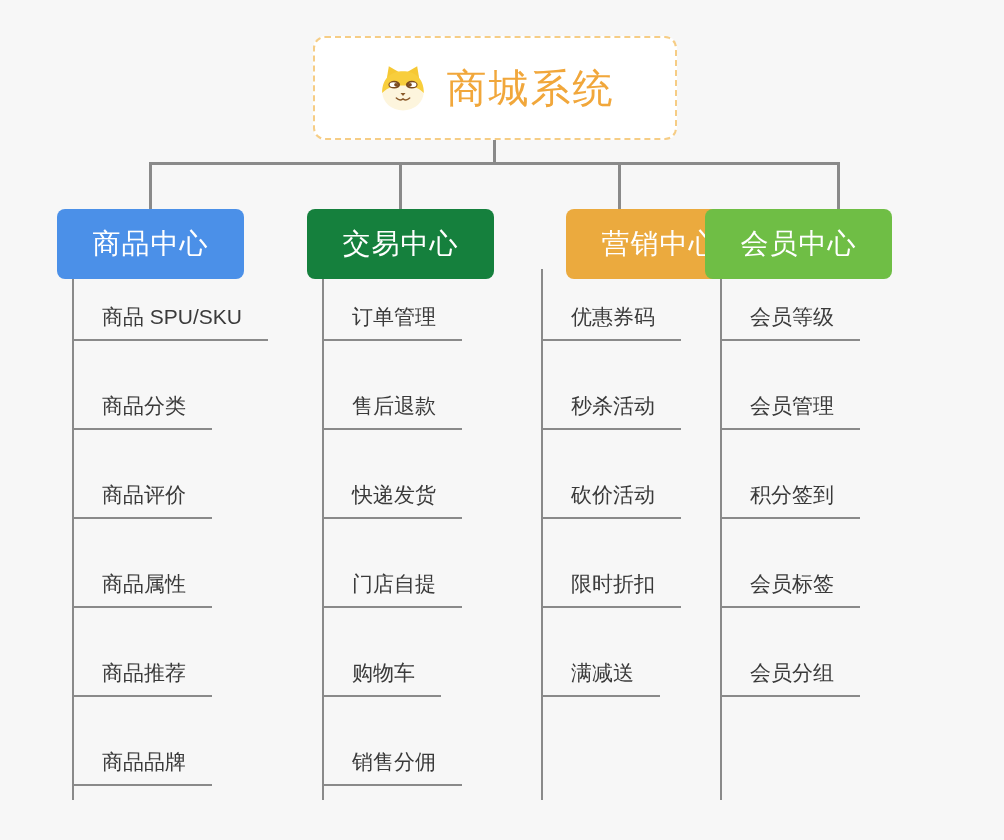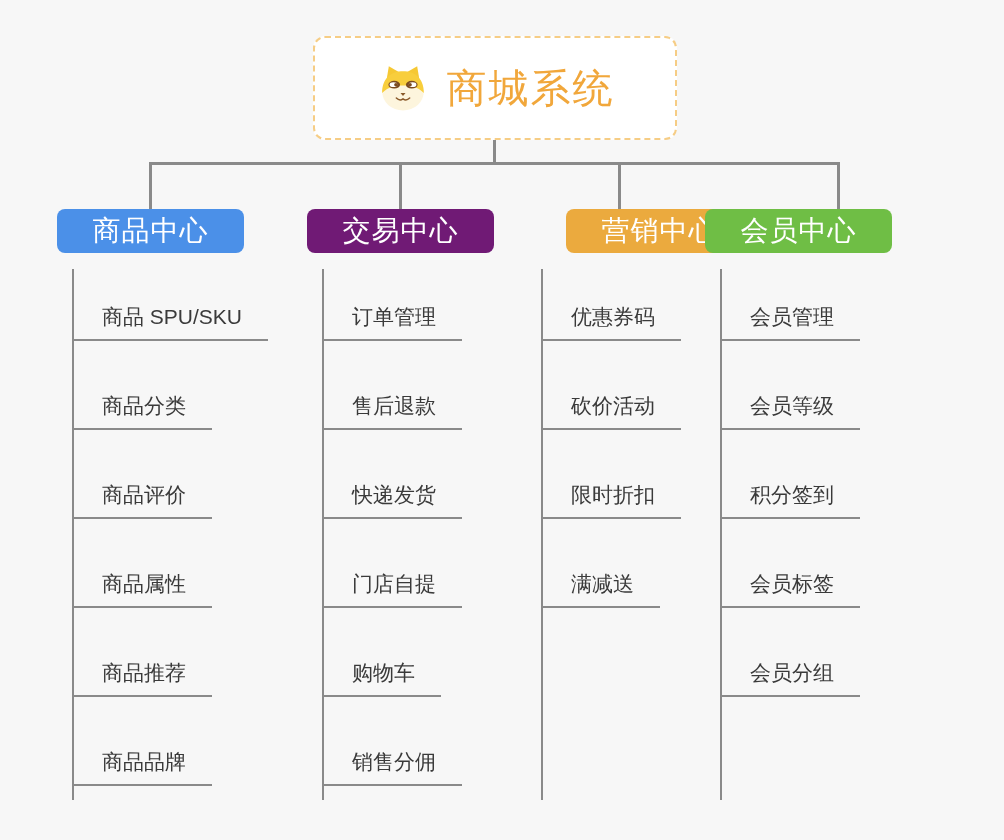--- a/index.html
+++ b/index.html
@@ -46,21 +46,21 @@
   
   .branch {
     position: absolute;
     top: 209px;
     width: 240px;
     height: 600px;
   }
   .branch-header {
     position: relative;
     width: 187px;
-    height: 44px;
+    height: 70px;
     border-radius: 8px;
     display: flex;
     align-items: center;
     justify-content: center;
     color: #ffffff;
     font-size: 28px;
     letter-spacing: 1px;
     cursor: default;
     z-index: 2;
   }
@@ -148,21 +148,21 @@
           </div>
           <div class="item">
             <span class="item-label">商品推荐</span>
           </div>
           <div class="item">
             <span class="item-label">商品品牌</span>
           </div>
         </div>
       </div>
       <div class="branch" style="left: 307px;">
-        <div class="branch-header" style="background: #701a75;">
+        <div class="branch-header" style="background: #15803d;">
           <span>交易中心</span>
         </div>
         <div class="spine" style="height: 531px;"></div>
         <div class="items">
           <div class="item">
             <span class="item-label">订单管理</span>
           </div>
           <div class="item">
             <span class="item-label">售后退款</span>
           </div>
@@ -183,43 +183,46 @@
       <div class="branch" style="left: 526px;">
         <div class="branch-header" style="background: rgb(235, 170, 62); margin-left: 40px;">
           <span>营销中心</span>
         </div>
         <div class="spine" style="height: 531px;"></div>
         <div class="items">
           <div class="item">
             <span class="item-label">优惠券码</span>
           </div>
           <div class="item">
+            <span class="item-label">秒杀活动</span>
+          </div>
+          <div class="item">
             <span class="item-label">砍价活动</span>
           </div>
           <div class="item">
             <span class="item-label">限时折扣</span>
           </div>
           <div class="item">
             <span class="item-label">满减送</span>
           </div>
         </div>
       </div>
       <div class="branch" style="left: 705px;">
         <div class="branch-header" style="background: rgb(111, 190, 69);">
           <span>会员中心</span>
         </div>
         <div class="spine" style="height: 531px;"></div>
         <div class="items">
           <div class="item">
+            <span class="item-label">会员等级</span>
+          </div>
+          <div class="item">
             <span class="item-label">会员管理</span>
           </div>
           <div class="item">
-            <span class="item-label">会员等级</span>
-          </div>
-          <div class="item">
             <span class="item-label">积分签到</span>
           </div>
           <div class="item">
             <span class="item-label">会员标签</span>
           </div>
           <div class="item">
             <span class="item-label">会员分组</span>
           </div>
         </div>
       </div>

